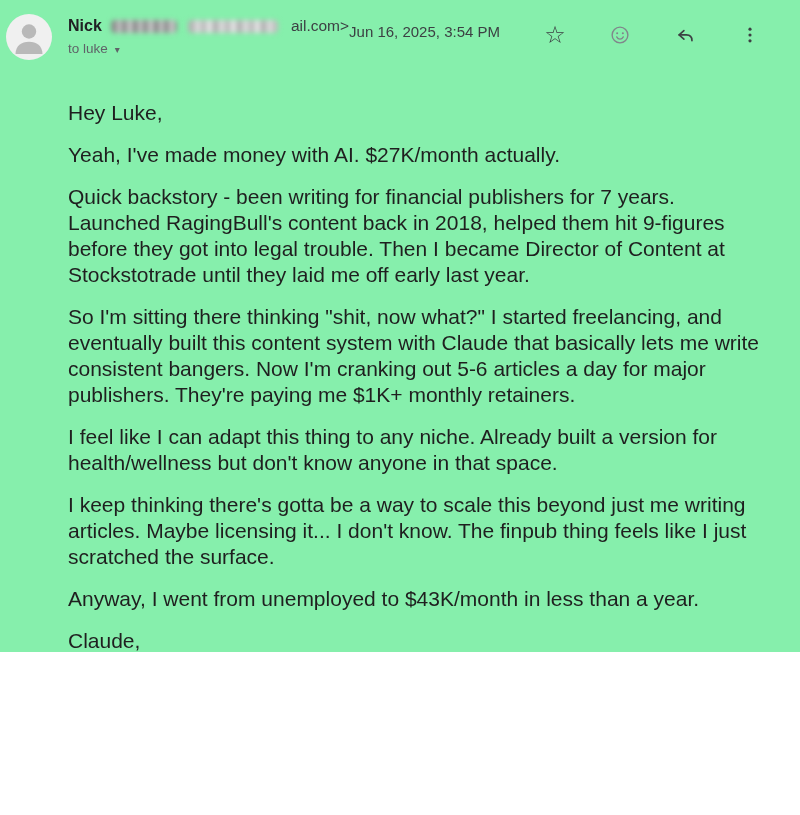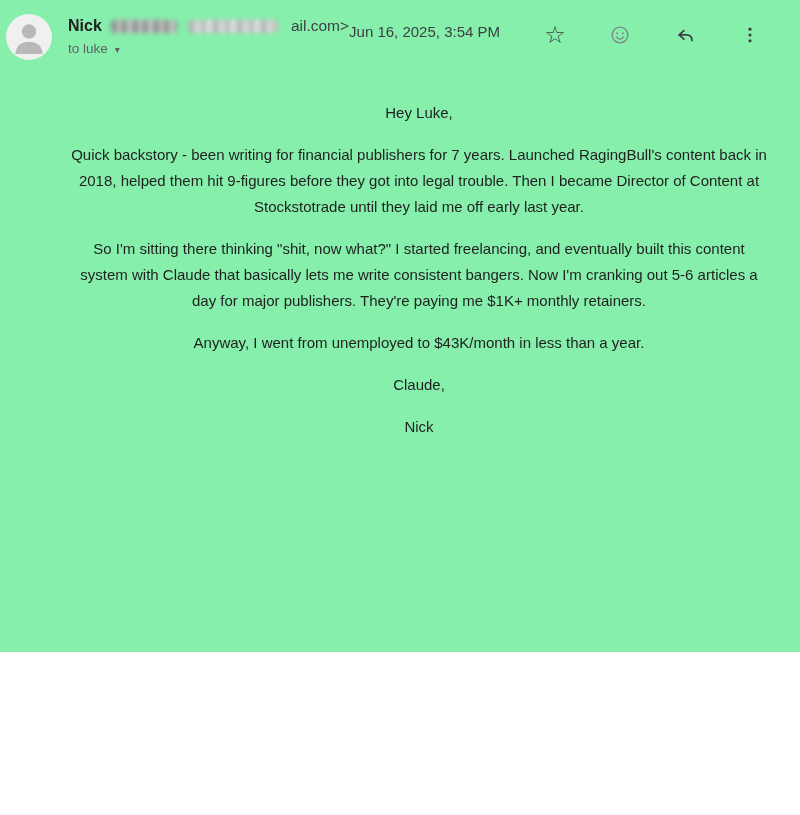--- a/index.html
+++ b/index.html
@@ -117,24 +117,23 @@
     line-height: 1;
     font-family: "DejaVu Sans", sans-serif;
   }
   
   .body {
     padding: 40px 30px 40px 68px;
   }
   .body p {
     margin: 0 0 16px 0;
     max-width: 712px;
-    font-size: 15px;
+    font-size: 21px;
     line-height: 26px;
     color: #1f1f1f;
-    text-align: center;
   }
 </style>
 </head>
 <body>
 
 <div class="page">
 
   <div class="header">
 
     <div class="avatar">
@@ -185,20 +184,23 @@
           <circle cx="12" cy="5" r="1.9" fill="#3c4043"></circle>
           <circle cx="12" cy="12" r="1.9" fill="#3c4043"></circle>
           <circle cx="12" cy="19" r="1.9" fill="#3c4043"></circle>
         </svg>
       </button>
     </div>
   </div>
 
   <div class="body">
     <p>Hey Luke,</p>
+    <p>Yeah, I've made money with AI. $27K/month actually.</p>
     <p>Quick backstory - been writing for financial publishers for 7 years. Launched RagingBull's content back in 2018, helped them hit 9-figures before they got into legal trouble. Then I became Director of Content at Stockstotrade until they laid me off early last year.</p>
     <p>So I'm sitting there thinking "shit, now what?" I started freelancing, and eventually built this content system with Claude that basically lets me write consistent bangers. Now I'm cranking out 5-6 articles a day for major publishers. They're paying me $1K+ monthly retainers.</p>
+    <p>I feel like I can adapt this thing to any niche. Already built a version for health/wellness but don't know anyone in that space.</p>
+    <p>I keep thinking there's gotta be a way to scale this beyond just me writing articles. Maybe licensing it... I don't know. The finpub thing feels like I just scratched the surface.</p>
     <p>Anyway, I went from unemployed to $43K/month in less than a year.</p>
     <p>Claude,</p>
     <p>Nick</p>
   </div>
 
 </div>
 
 </body></html>

